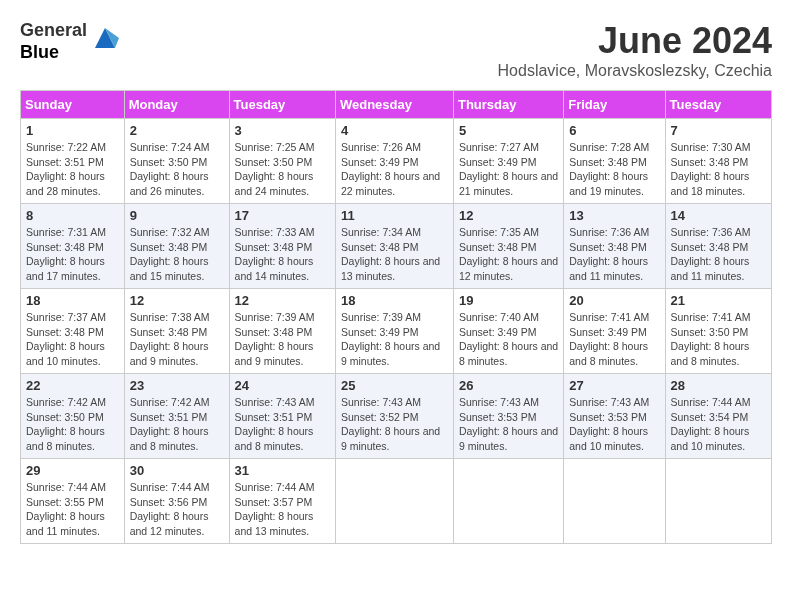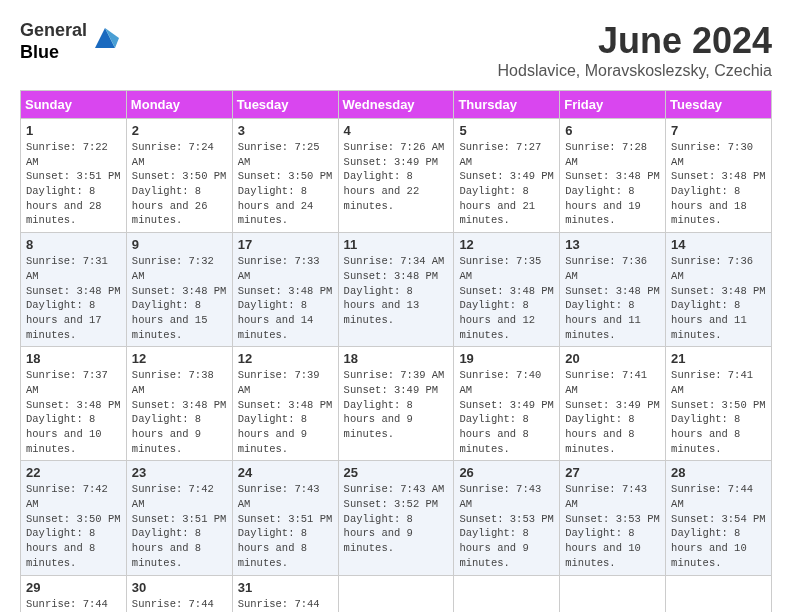--- a/index.html
+++ b/index.html
@@ -68,21 +68,20 @@
     .day-num {
       font-size: 13px;
       font-weight: bold;
       color: #333;
       margin-bottom: 2px;
     }
     .day-detail {
       color: #444;
       font-size: 10.5px;
       line-height: 1.4;
-      font-family: Liberation Mono, monospace;
     }
     .empty-cell {
       background: #fff !important;
     }
   </style>
 </head>
 <body>
 
 <div class="header">
   <div class="logo">

